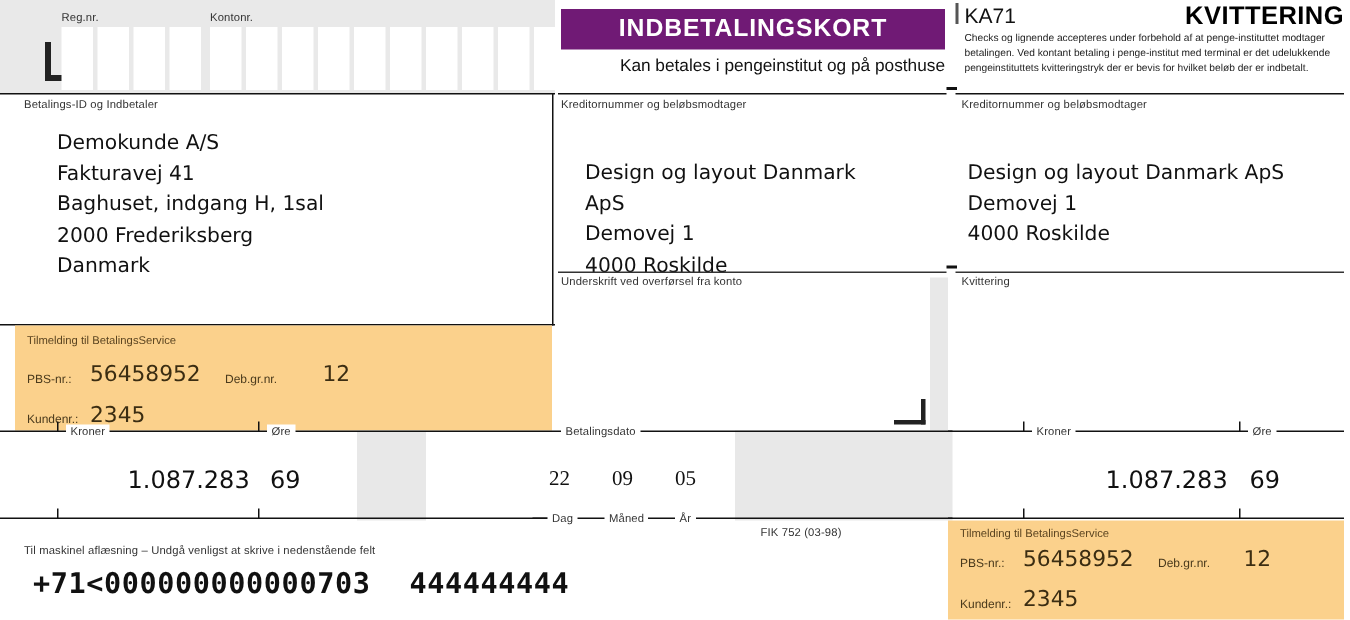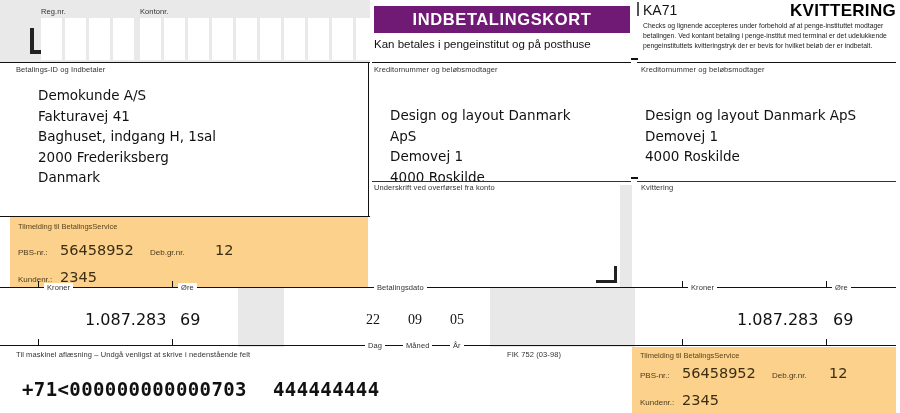--- a/index.html
+++ b/index.html
@@ -45,21 +45,21 @@
   
   #banner{
     left:374px;top:6px;width:256px;height:27px;background:#701a75;
     display:flex;align-items:center;justify-content:center;
   }
   #banner-text{
     color:#fff;font-weight:bold;font-size:16.5px;letter-spacing:.6px;
     font-family:"Liberation Sans", sans-serif;
   }
   #banner-sub{
-    left:374px;top:38px;width:256px;text-align:left;
+    left:374px;top:38px;width:256px;text-align:right;
     font-size:11.5px;font-family:"Liberation Sans", sans-serif;color:#111;
   }
 
   
   #kvit-tick{left:637px;top:2px;width:1.5px;height:14px;background:#555;}
   #kvit-ka{left:643px;top:2px;font-size:14px;font-family:"Liberation Sans", sans-serif;color:#111;}
   #kvit-title{
     right:4px;top:1px;font-size:17px;font-weight:bold;letter-spacing:.3px;
     font-family:"Liberation Sans", sans-serif;color:#000;
   }
@@ -232,20 +232,20 @@
   <div class="abs orange" style="left:632px;top:347px;width:264px;height:66px;">
     <div class="abs pbs-cap" style="left:8px;top:4px;">Tilmelding til BetalingsService</div>
     <div class="abs pbs-lab" style="left:8px;top:24px;">PBS-nr.:</div>
     <div class="abs pbs-val" style="left:50px;top:18px;">56458952</div>
     <div class="abs pbs-lab" style="left:140px;top:24px;">Deb.gr.nr.</div>
     <div class="abs pbs-val" style="left:197px;top:18px;">12</div>
     <div class="abs pbs-lab" style="left:8px;top:51px;">Kundenr.:</div>
     <div class="abs pbs-val" style="left:50px;top:45px;">2345</div>
   </div>
 
-  <div class="abs cap" style="left:16px;top:350px;">Til maskinel aflæsning – Undgå venligst at skrive i nedenstående felt</div>
+  <div class="abs cap" style="left:16px;top:362px;">Til maskinel aflæsning – Undgå venligst at skrive i nedenstående felt</div>
   <div class="abs cap" style="left:507px;top:350px;">FIK 752 (03-98)</div>
 
   <div class="abs" id="ocr">
     <span>+71&lt;000000000000703</span><span id="ocr2">444444444</span>
   </div>
 
 </div>
 
 </body></html>

